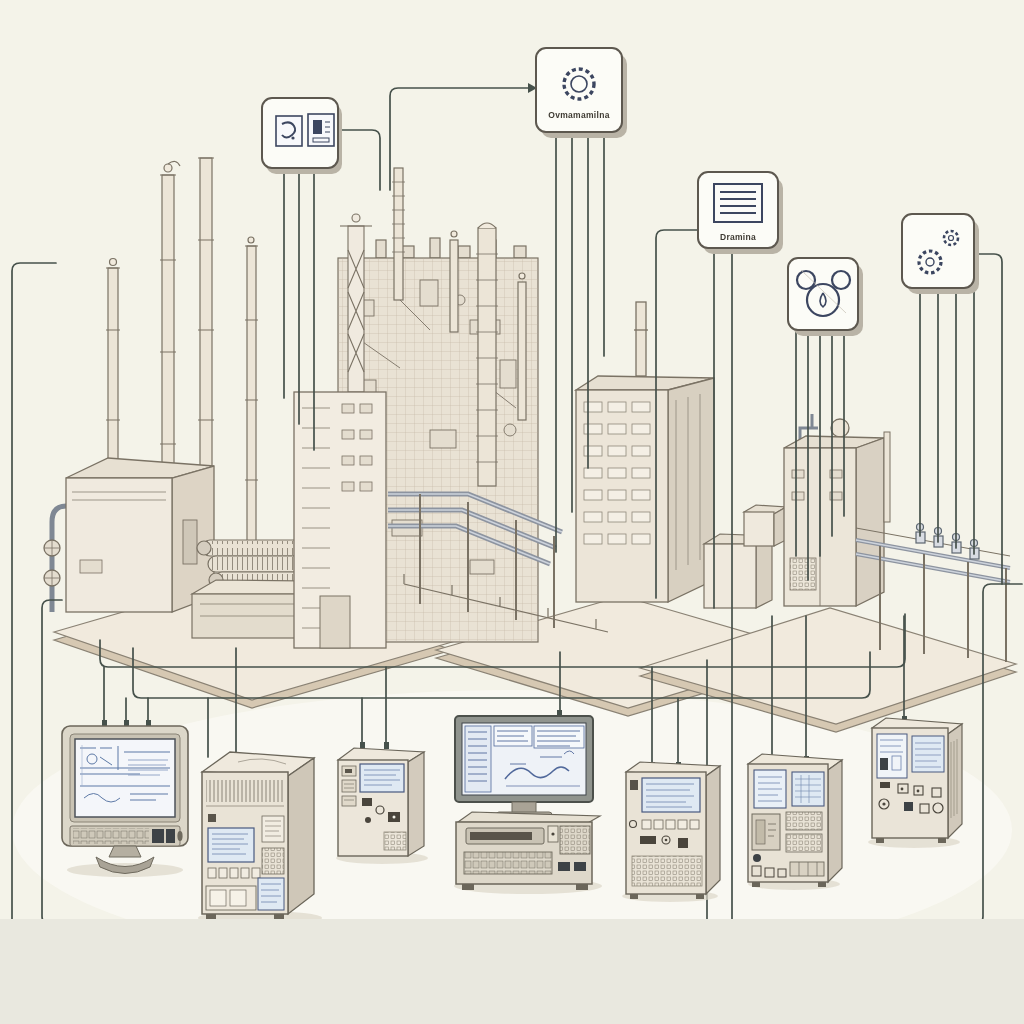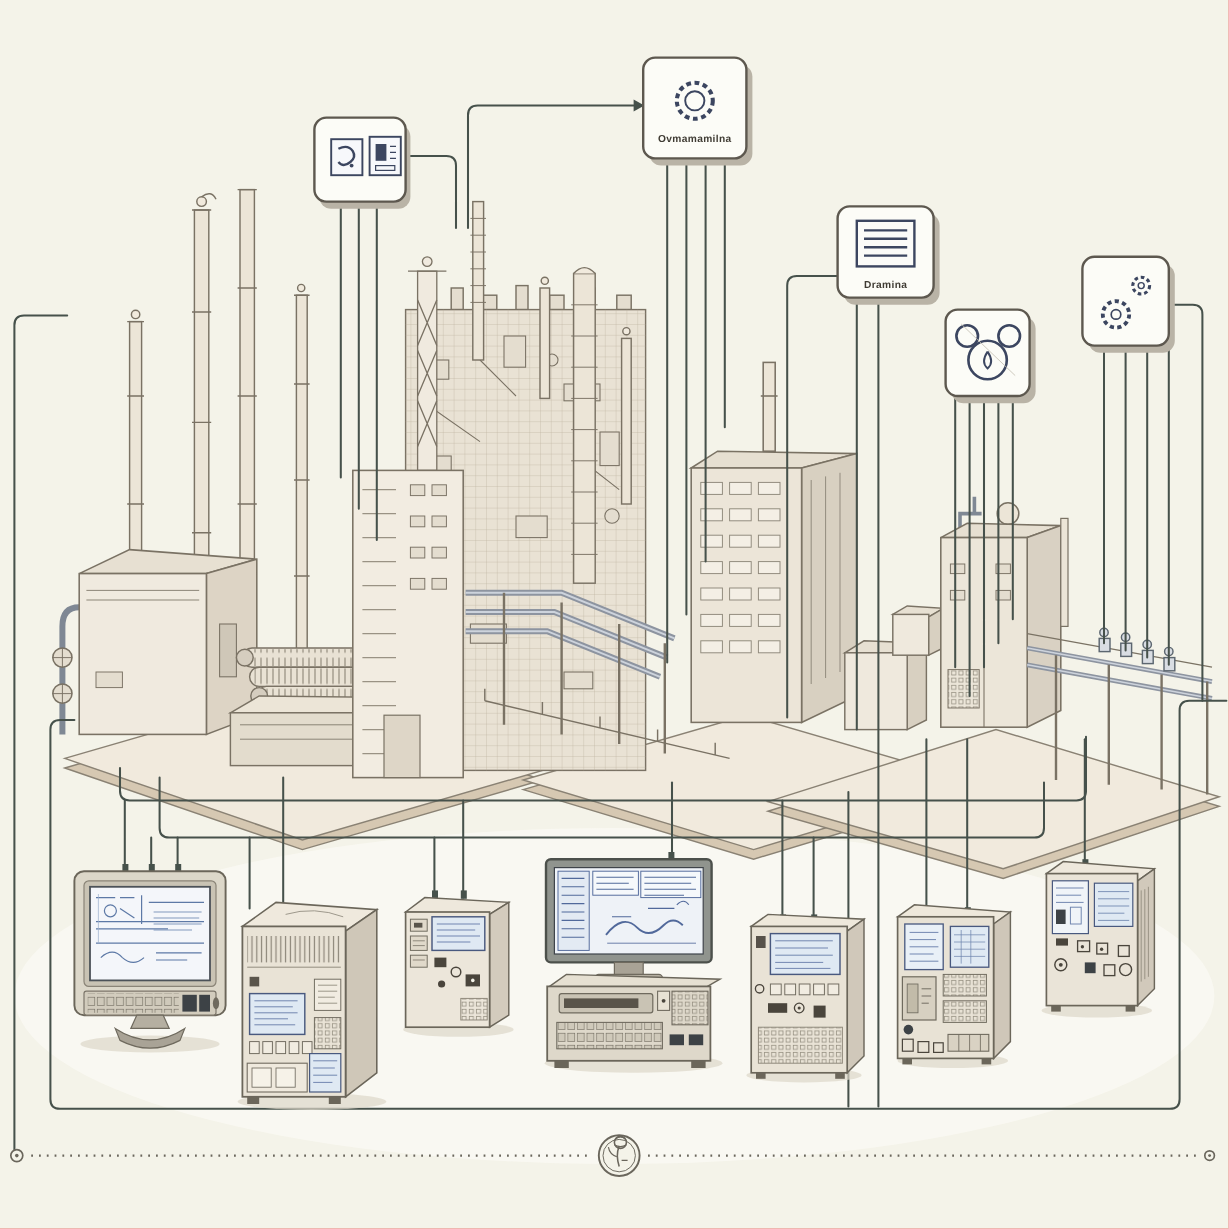--- a/index.html
+++ b/index.html
@@ -1,16 +1,16 @@
 <!DOCTYPE html>
 <html><head>
 <meta charset="utf-8">
 <style>
   html,body{margin:0;padding:0;background:#e9e8df;}
-  .canvas{position:relative;width:1024px;height:1024px;background:#ef4444;overflow:hidden;
+  .canvas{position:relative;width:1024px;height:919px;background:#14b8a6;overflow:hidden;
           font-family:"Liberation Sans",sans-serif;}
   svg{position:absolute;left:0;top:0;}
   text{font-family:"Liberation Sans",sans-serif;}
 </style>
 </head>
 <body>
 
 <div class="canvas">
 <svg width="1024" height="1024" viewBox="0 0 1024 1024">
   <defs>

